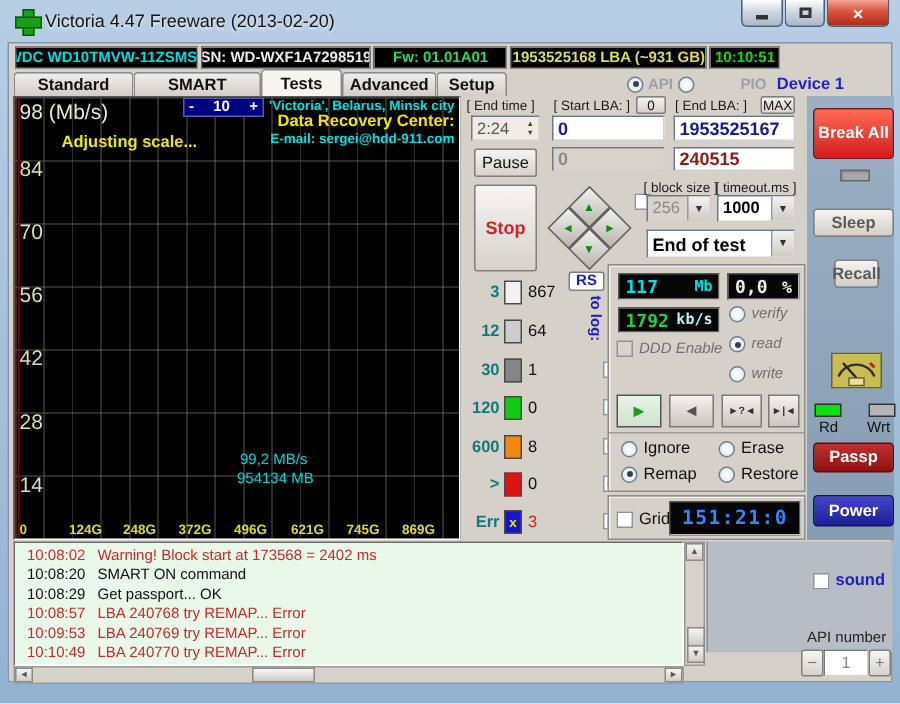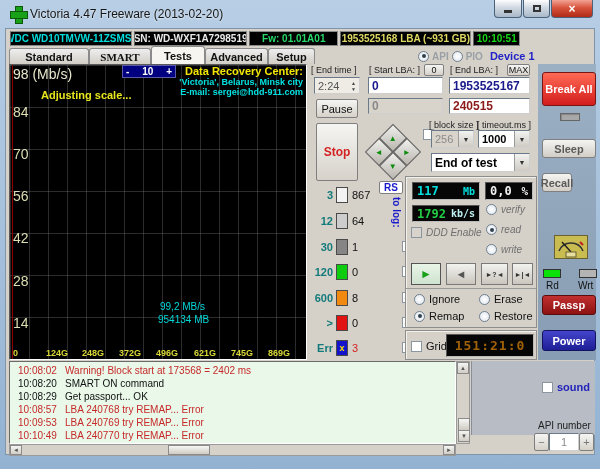--- a/index.html
+++ b/index.html
@@ -88,30 +88,30 @@
     <div class="infobar">
       <div class="seg" style="width:123px;color:#00dcdc;">WDC WD10TMVW-11ZSMS4</div>
       <div class="seg" style="width:114px;color:#eaeaea;">SN: WD-WXF1A7298519</div>
       <div class="seg" style="width:90px;color:#27d96a;">Fw: 01.01A01</div>
       <div class="seg" style="width:132px;color:#ded863;">1953525168 LBA (~931 GB)</div>
       <div class="seg" style="width:47px;color:#16d916;">10:10:51</div>
     </div>
 
     <div class="abs" style="left:3px;top:18px;width:584px;height:17px;display:flex;align-items:flex-end;">
       <div class="tab" style="width:80px;">Standard</div>
-      <div class="tab" style="width:62px;font-family:Liberation Serif, serif;">SMART</div>
+      <div class="tab" style="width:85px;">SMART</div>
       <div class="tab active" style="width:54px;">Tests</div>
       <div class="tab" style="width:63px;">Advanced</div>
       <div class="tab" style="width:47px;">Setup</div>
     </div>
     <div class="abs" style="left:412px;top:21px;display:flex;align-items:center;gap:3px;">
       <span class="radio on"></span>
       <span style="font-size:10px;font-weight:bold;color:#9aa0a6;">API</span>
       <span class="radio"></span>
-      <span style="font-size:10px;font-weight:bold;color:#9aa0a6;">PIO</span>
+      <span style="font-size:10px;font-weight:bold;color:#9aa0a6;margin-left:28px;">PIO</span>
       <span style="font-size:11px;font-weight:bold;color:#2222c8;margin-left:4px;">Device 1</span>
     </div>
     <div class="abs" style="left:551px;top:21px;display:flex;align-items:center;gap:3px;margin-top:30px;">
       <span class="chk"></span>
       <span style="font-size:10px;font-weight:bold;color:#2233bb;">Hints</span>
     </div>
 
     <div class="graph">
       <div class="redline"></div>
       <div class="gy" style="top:1px;color:#e8e8cc;">98 (Mb/s)</div>
@@ -128,22 +128,22 @@
       <div class="gx" style="left:146px;">496G</div>
       <div class="gx" style="left:184px;">621G</div>
       <div class="gx" style="left:221px;">745G</div>
       <div class="gx" style="left:258px;">869G</div>
       <div class="scalew">
         <span>-</span>
         <span>10</span>
         <span>+</span>
       </div>
       <div class="abs" style="right:3px;top:0;text-align:right;">
+        <div style="font-size:9px;font-weight:bold;color:#00e2e2;">'Victoria', Belarus, Minsk city</div>
         <div style="font-size:11px;font-weight:bold;color:#f2e500;">Data Recovery Center:</div>
-        <div style="font-size:9px;font-weight:bold;color:#00e2e2;">'Victoria', Belarus, Minsk city</div>
         <div style="font-size:9px;font-weight:bold;color:#00e2e2;">E-mail: sergei@hdd-911.com</div>
       </div>
       <div class="abs" style="left:31px;top:24px;font-size:11px;font-weight:bold;color:#e8e61e;">Adjusting scale...</div>
       <div class="abs" style="left:150px;top:236px;font-size:10px;color:#00d8d8;">99,2 MB/s</div>
       <div class="abs" style="left:148px;top:249px;font-size:10px;color:#00d8d8;">954134 MB</div>
     </div>
 
     <div class="abs" style="left:301px;top:35px;width:231px;height:296px;">
       <div class="abs lbl" style="left:4px;top:1px;">[ End time ]</div>
       <div class="abs lbl" style="left:62px;top:1px;">[ Start LBA: ]</div>
@@ -301,30 +301,30 @@
           <span class="alabel">Restore</span>
         </div>
       </div>
 
       <div class="groupbox" style="left:98px;top:266px;width:132px;height:30px;">
         <div class="abs" style="left:5px;top:9px;display:flex;align-items:center;">
           <span class="chk"></span>
           <span class="alabel">Grid</span>
         </div>
         <div class="abs disp" style="left:40px;top:3px;width:88px;height:23px;justify-content:center;">
-          <span style="color:#a16207;font-size:13px;letter-spacing:1px;">151:21:0</span>
+          <span style="color:#3b82f6;font-size:13px;letter-spacing:1px;">151:21:0</span>
         </div>
       </div>
     </div>
 
     <div class="sidecol">
       <div class="sbtn" style="left:4px;top:8px;width:54px;height:34px;background:linear-gradient(#ff6a55,#d31d1d);border:1px solid #7a1515;color:#fff;">Break All</div>
       <div class="abs" style="left:22px;top:49px;width:20px;height:8px;background:#a8a8a8;border:1px solid #666;box-shadow:inset 1px 1px 1px #888;"></div>
       <div class="sbtn" style="left:4px;top:75px;width:54px;height:19px;background:linear-gradient(#f4f4f2,#d2cec6);border:1px solid #7f7f7f;color:#5a5a5a;">Sleep</div>
-      <div class="sbtn" style="left:4px;top:109px;width:30px;height:19px;background:linear-gradient(#f4f4f2,#d2cec6);border:1px solid #7f7f7f;color:#5a5a5a;">Recall</div>
+      <div class="sbtn" style="left:18px;top:109px;width:30px;height:19px;background:linear-gradient(#f4f4f2,#d2cec6);border:1px solid #7f7f7f;color:#5a5a5a;">Recall</div>
       <div class="abs" style="left:16px;top:171px;">
         <svg width="34" height="24">
           <rect x="0.5" y="0.5" width="33" height="23" fill="#c9bc50" stroke="#6a6130"></rect>
           <path d="M5 16 A 13 13 0 0 1 29 16" fill="none" stroke="#333" stroke-width="1.5"></path>
           <line x1="26" y1="7" x2="29" y2="10" stroke="#c02020" stroke-width="2"></line>
           <line x1="17" y1="17" x2="8" y2="7" stroke="#222" stroke-width="1.5"></line>
           <rect x="12" y="17" width="10" height="5" fill="#e8e0a0" stroke="#6a6130"></rect>
         </svg>
       </div>
       <div class="abs" style="left:5px;top:205px;width:18px;height:9px;background:#0ae00a;border:1px solid #333;"></div>

